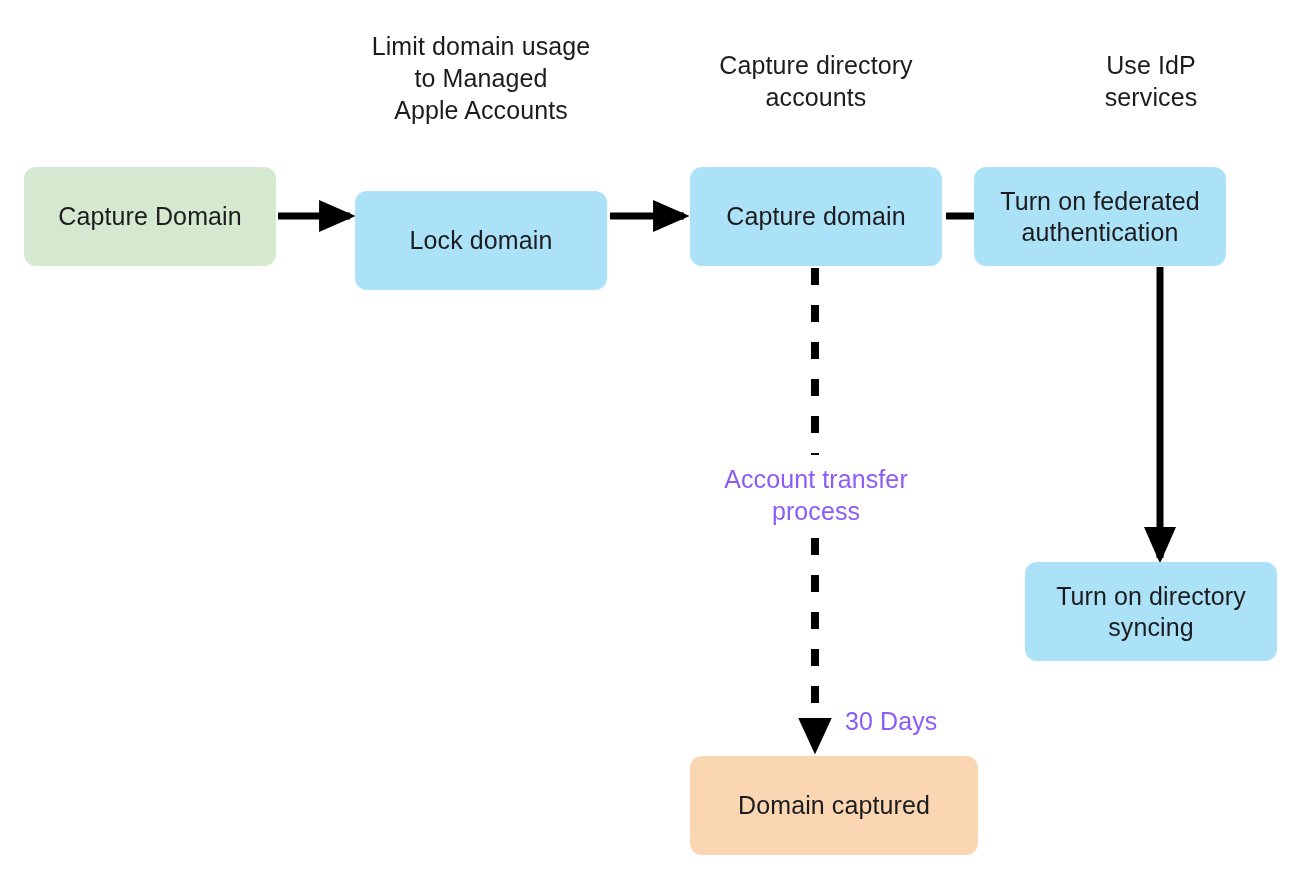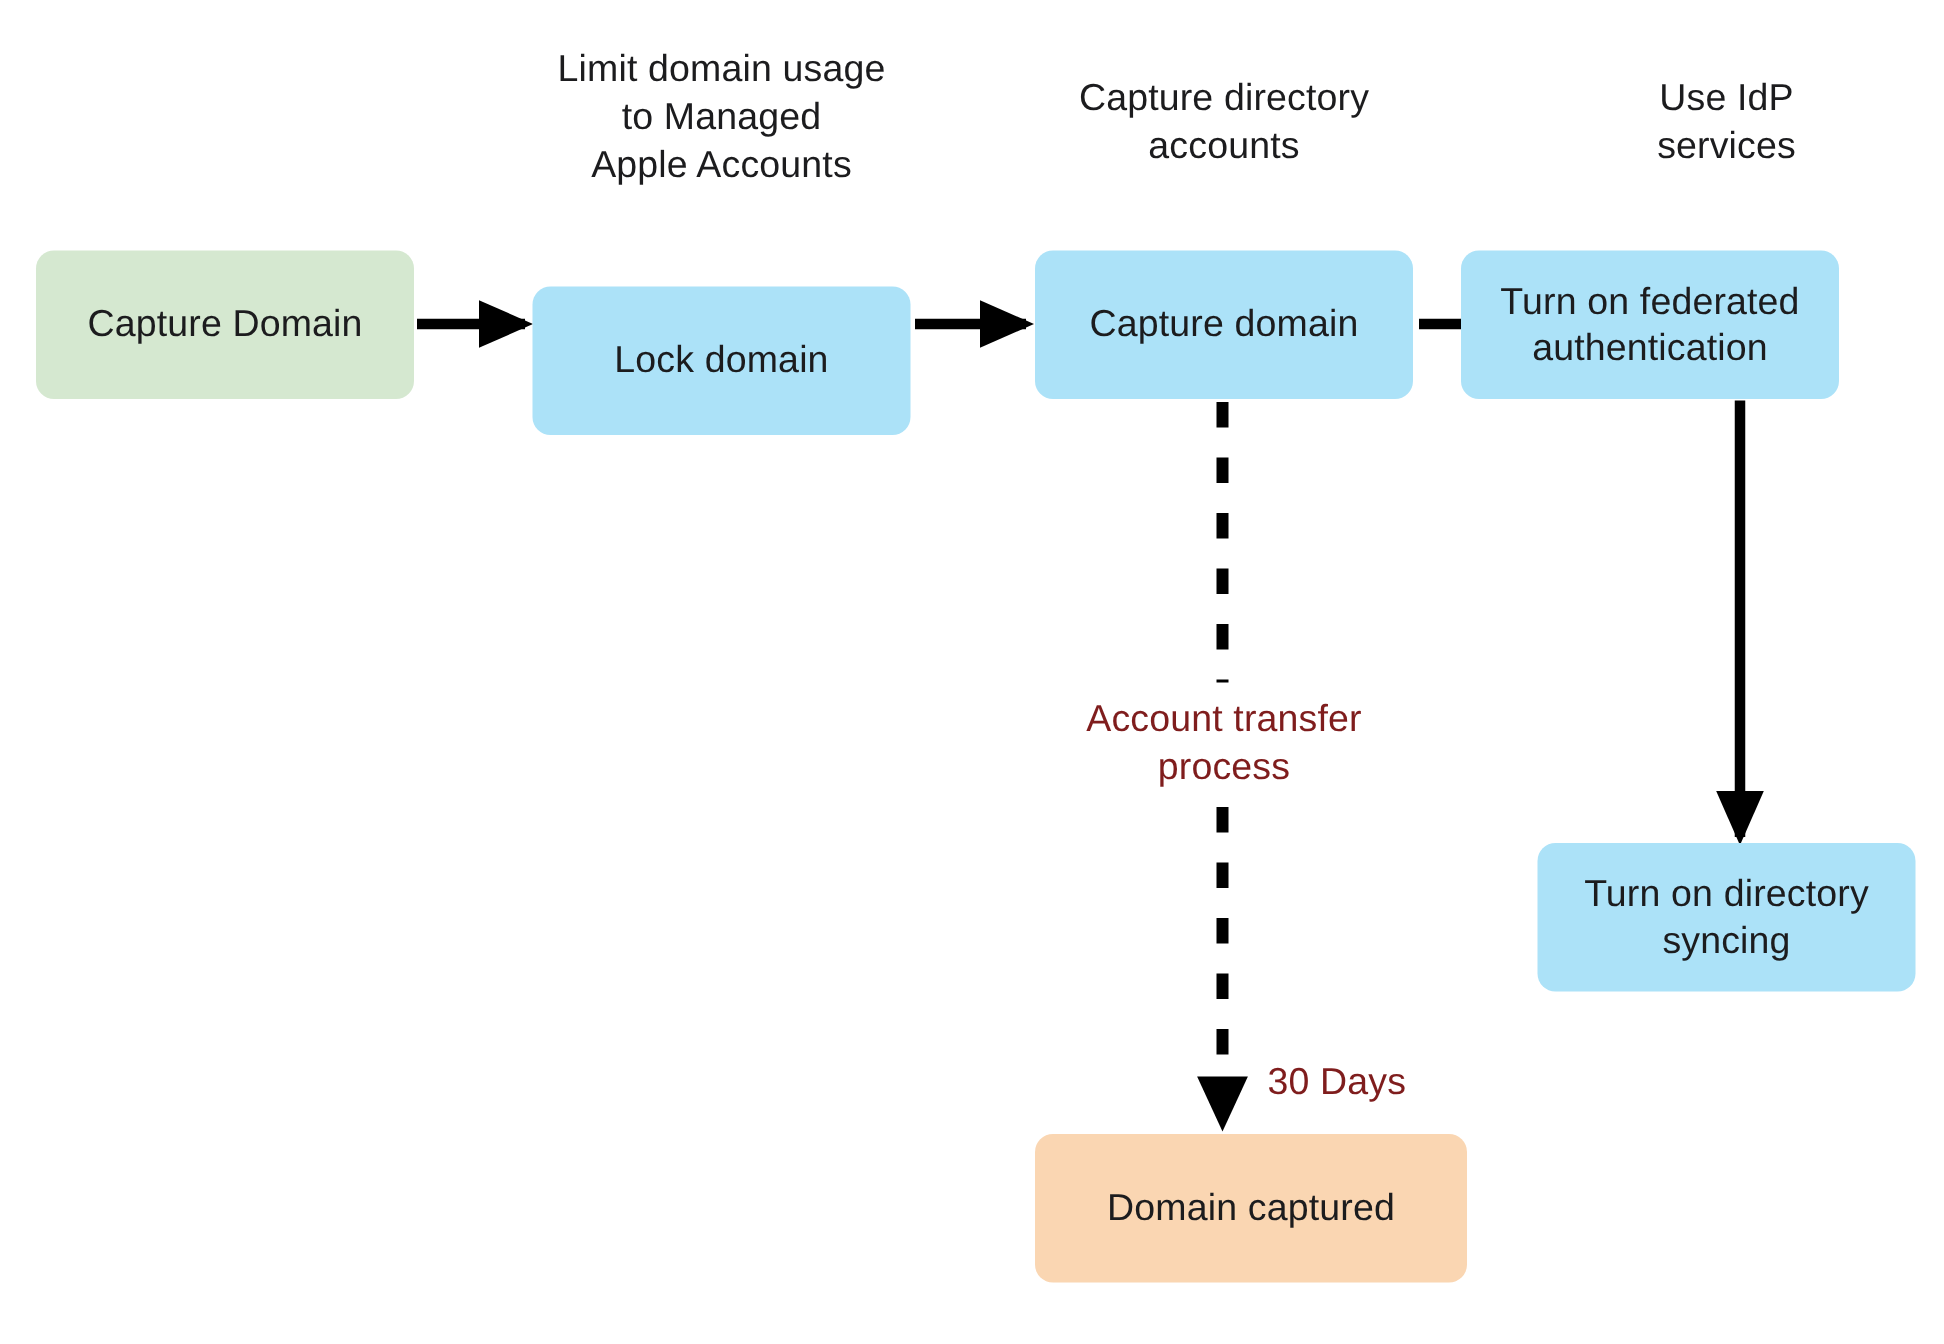--- a/index.html
+++ b/index.html
@@ -47,21 +47,21 @@
     left: 0;
     top: 0;
     width: 1296px;
     height: 896px;
     overflow: visible;
     pointer-events: none;
   }
   .edge-label {
     position: absolute;
     text-align: center;
-    color: #7f1d1d;
+    color: #8b5cf6;
     font-size: 25px;
     line-height: 1.28;
     letter-spacing: 0.1px;
     font-family: "Liberation Sans", sans-serif;
     white-space: pre-line;
     background: #ffffff;
   }
 </style>
 </head>
 <body>

